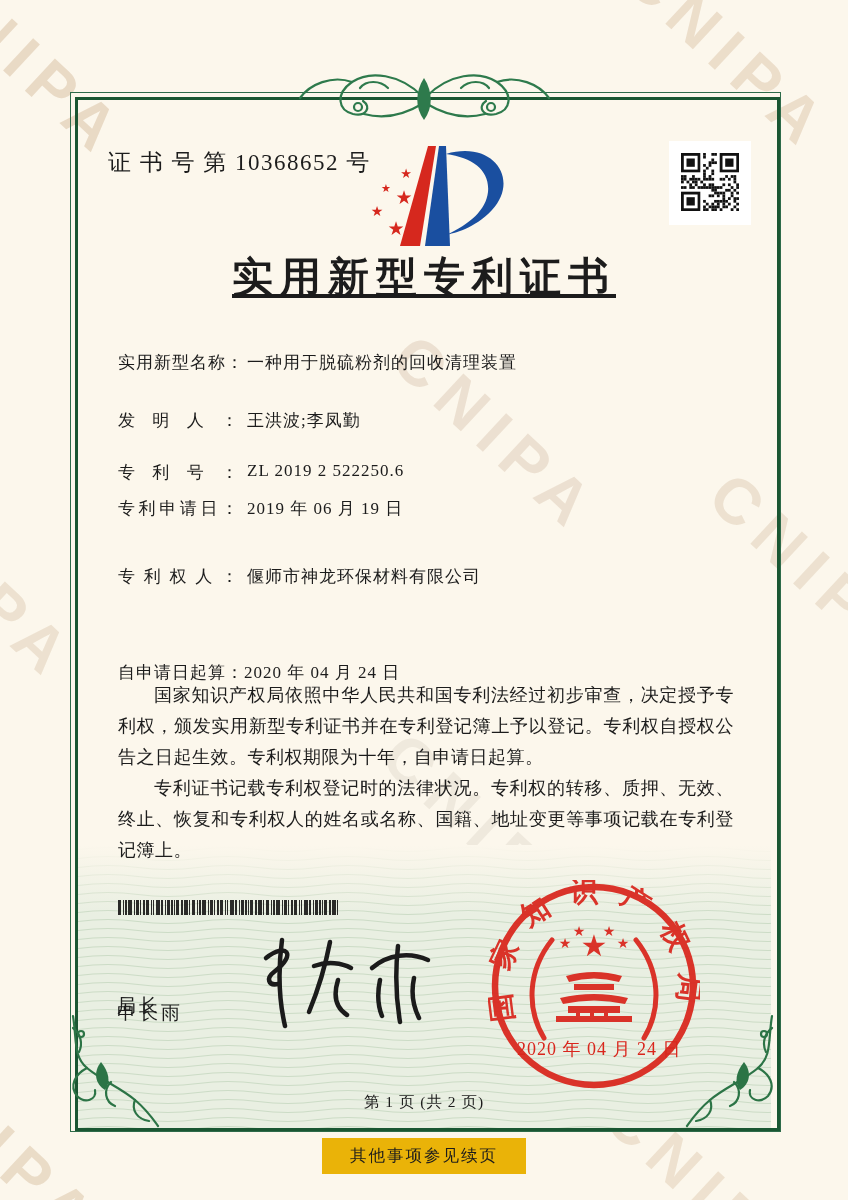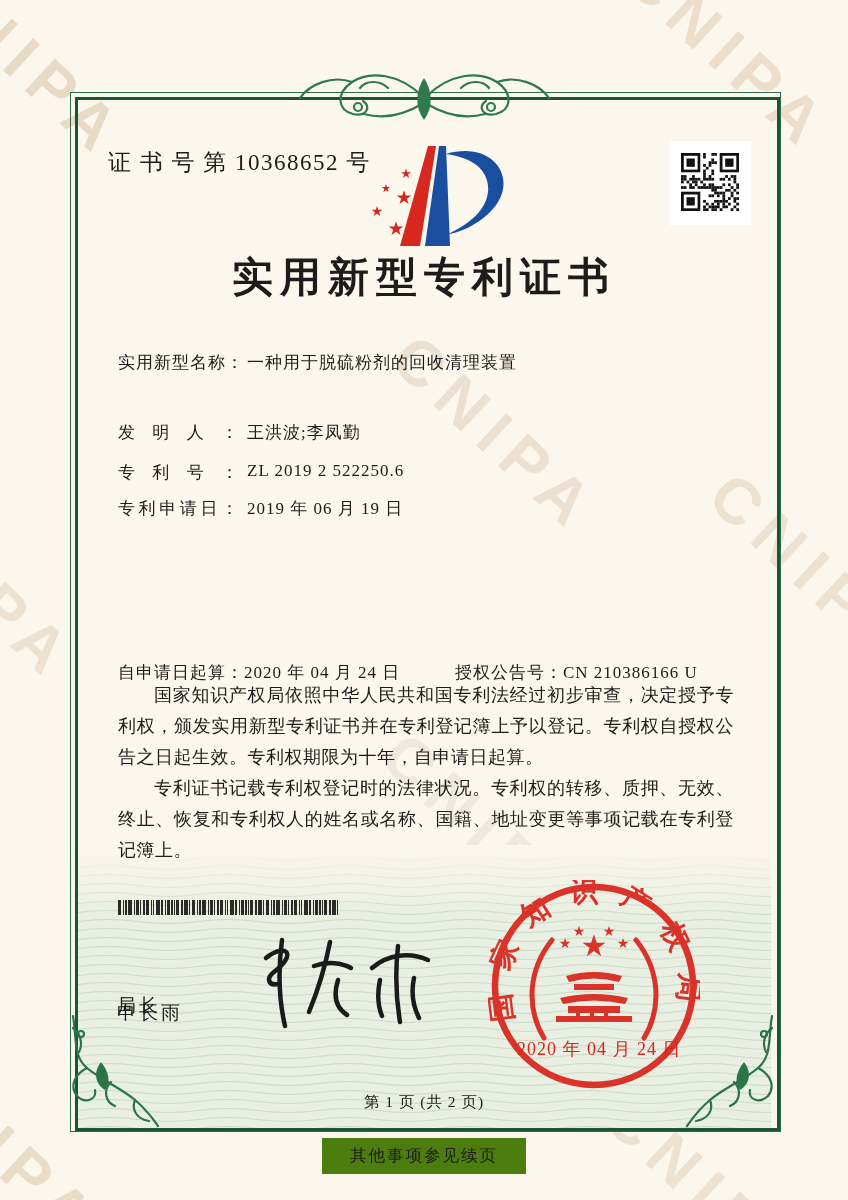--- a/index.html
+++ b/index.html
@@ -35,28 +35,28 @@
   .wave-fade{position:absolute; left:78px; top:845px; width:693px; height:70px; z-index:2;
     background:linear-gradient(to bottom,#fcf7ec,rgba(252,247,236,0));}
   
   .cert-no{position:absolute; left:108px; top:147px; z-index:3;
     font-size:23px; letter-spacing:1.5px;}
   .logo{position:absolute; left:362px; top:140px; z-index:3;}
   .qr-box{position:absolute; left:669px; top:141px; width:82px; height:84px;
     background:#ffffff; z-index:3;}
   .qr{position:absolute; left:681px; top:153px; z-index:4;}
   .title{position:absolute; left:0; right:0; top:250px; z-index:3;
-    text-align:center; font-size:41px; font-weight:bold; letter-spacing:7px;}
+    text-align:center; font-size:41px; font-weight:bold; letter-spacing:7px;text-decoration:underline;}
   
   .field-row{position:absolute; left:118px; z-index:3; font-size:17px; letter-spacing:1px;
     white-space:nowrap;}
   .f-label{display:inline-block; width:121px; text-align:justify; text-align-last:justify;
     vertical-align:top;}
   .f-value{margin-left:8px;}
-  .row-name{top:351px;} .row-inv{top:409px;margin-top:12px;} .row-patno{top:461px;}
+  .row-name{top:351px;} .row-inv{top:409px;} .row-patno{top:461px;}
   .row-app{top:497px;}  .row-owner{top:565px;} .row-addr{top:617px;}
   .grant-row{position:absolute; left:118px; top:661px; width:614px; z-index:3;
     font-size:17px; letter-spacing:1px; white-space:nowrap;}
   .grant-no{position:absolute; left:337px; top:0;}
   
   .body-text{position:absolute; left:118px; top:680px; width:616px; z-index:3;
     font-size:18px; line-height:31px; letter-spacing:.5px; text-align:justify;}
   .body-text p{margin:0; text-indent:2em;}
   
   .barcode{position:absolute; left:118px; top:900px; z-index:3;}
@@ -64,21 +64,21 @@
     font-family:"Liberation Sans","DejaVu Sans",sans-serif; font-size:19px; letter-spacing:3px;margin-top:28px;}
   .director-name{position:absolute; left:117px; top:1000px; z-index:3;
     font-family:"Liberation Sans","DejaVu Sans",sans-serif; font-size:19px; letter-spacing:3px;}
   .signature{position:absolute; left:252px; top:928px; z-index:3;}
   .seal{position:absolute; left:488px; top:880px; z-index:4; opacity:.93;}
   .seal-date{position:absolute; left:517px; top:1037px; z-index:5;
     color:#d9251c; font-size:18px; letter-spacing:1px; white-space:nowrap;}
   .page-info{position:absolute; left:0; right:0; top:1092px; z-index:3;
     text-align:center; font-size:15.5px; letter-spacing:1px;}
   .note-box{position:absolute; left:0; right:0; top:1138px; z-index:3; text-align:center;}
-  .note-inner{display:inline-block; background:#4d7c0f; padding:7px 28px;
+  .note-inner{display:inline-block; background:#eab308; padding:7px 28px;
     font-size:16.5px; letter-spacing:2px;}
   
   .orn{position:absolute; z-index:3; pointer-events:none;}
   .orn-top{left:292px; top:58px;}
   .orn-bl{left:66px;  top:1012px;}
   .orn-br{left:684px; top:1012px;}
 </style>
 </head>
 <body>
 
@@ -302,26 +302,26 @@
   </div>
   <div class="field-row row-inv">
     <span class="f-label">发明人：</span><span class="f-value">王洪波;李凤勤</span>
   </div>
   <div class="field-row row-patno">
     <span class="f-label">专利号：</span><span class="f-value">ZL 2019 2 522250.6</span>
   </div>
   <div class="field-row row-app">
     <span class="f-label">专利申请日：</span><span class="f-value">2019 年 06 月 19 日</span>
   </div>
+  <div class="field-row row-owner">
+    <span class="f-label">专利权人：</span><span class="f-value">偃师市神龙环保材料有限公司</span>
+  </div>
 
   <div class="grant-row">
     <span>自申请日起算：</span><span>2020 年 04 月 24 日</span>
-    <span class="grant-no">
-      <span>授权公告号：</span><span>CN 210386166 U</span>
-    </span>
   </div>
 
   <div class="body-text">
     <p>国家知识产权局依照中华人民共和国专利法经过初步审查，决定授予专利权，颁发实用新型专利证书并在专利登记簿上予以登记。专利权自授权公告之日起生效。专利权期限为十年，自申请日起算。</p>
     <p>专利证书记载专利权登记时的法律状况。专利权的转移、质押、无效、终止、恢复和专利权人的姓名或名称、国籍、地址变更等事项记载在专利登记簿上。</p>
   </div>
 
   <svg class="barcode" width="220" height="15">
     <line x1="0" y1="7.5" x2="220" y2="7.5" stroke="#2a2a28" stroke-width="15" stroke-dasharray="3 2 1 1 2 1 4 2 1 1 3 1 1 2 2 1 3 2 1 1 1 2 4 1 2 2 1 1 3 1 2 1 1 1 3 2 2 1 4 1 1 2"></line>
   </svg>

